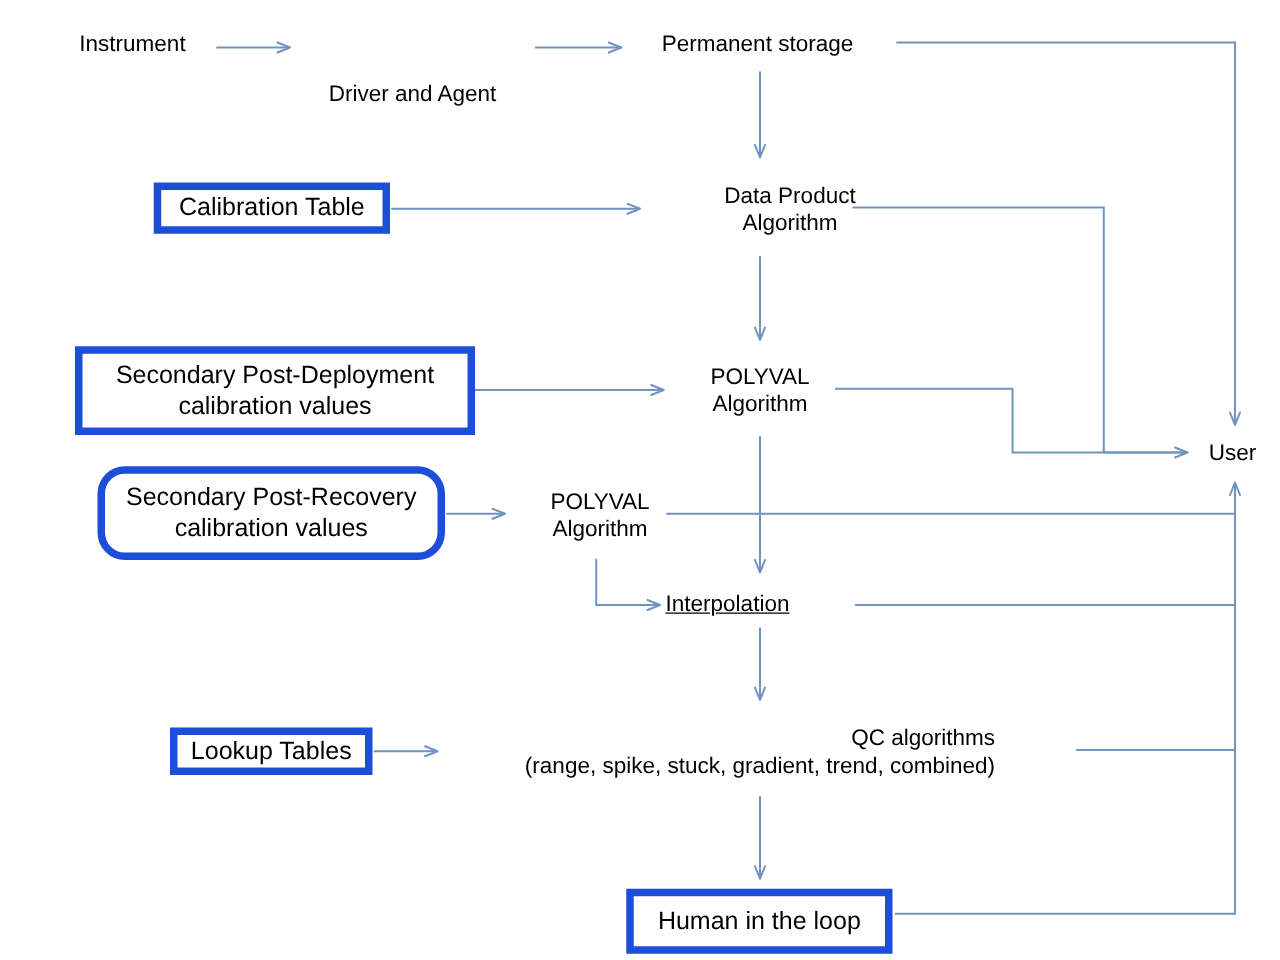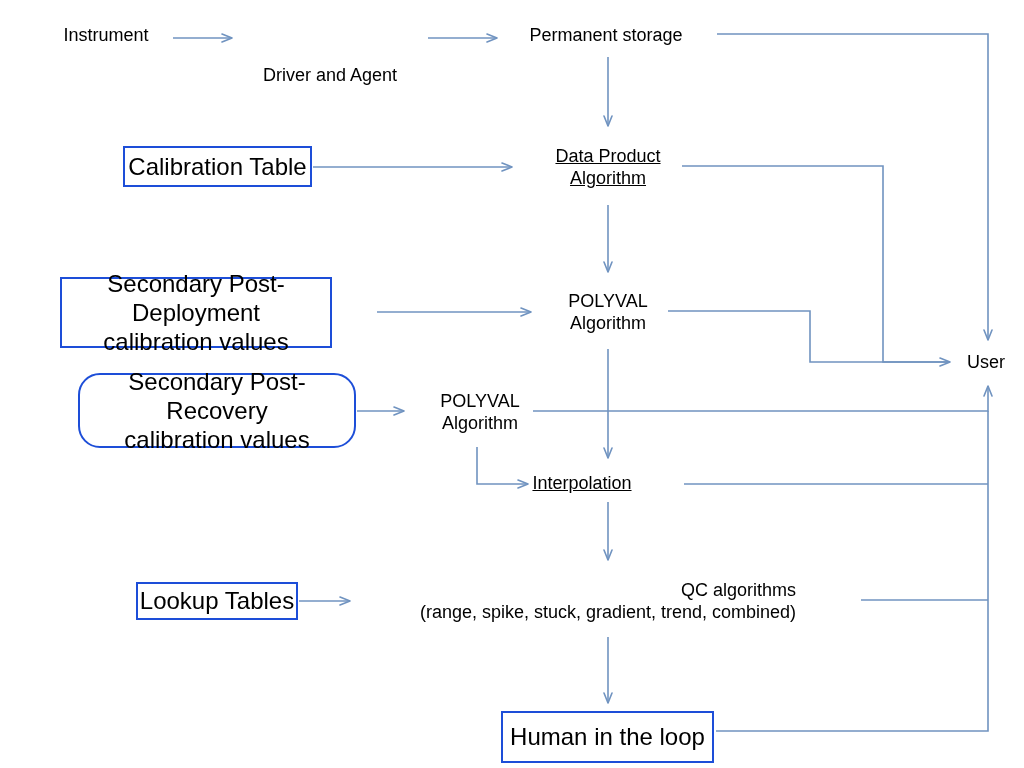--- a/index.html
+++ b/index.html
@@ -31,22 +31,22 @@
     justify-content: center;
     text-align: center;
     color: #000000;
     line-height: 1.22;
     white-space: pre-line;
   }
   .plain {
     font-size: 18px;
   }
   .boxed {
-    font-size: 24px;
-    border: 2px solid #1d4ed8;
+    font-size: 20px;
+    border: 6px solid #1d4ed8;
     background: #ffffff;
   }
 </style>
 </head>
 <body>
 
 <div id="canvas">
 
   <svg id="wires" viewBox="0 0 1024 768" width="1024" height="768" xmlns="http://www.w3.org/2000/svg">
     <defs>
@@ -95,23 +95,23 @@
       <path d="M716,731 L988,731 L988,411"></path>
 
     </g>
   </svg>
 
   <div id="node-layer">
       <div class="node plain" style="left: 41px; top: 19px; width: 130px; height: 34px;">Instrument</div>
       <div class="node plain" style="left: 237px; top: 19px; width: 186px; height: 34px; margin-top: 40px;">Driver and  Agent</div>
       <div class="node plain" style="left: 502px; top: 19px; width: 208px; height: 34px;">Permanent storage</div>
       <div class="node boxed" style="left: 123px; top: 146px; width: 189px; height: 41px;">Calibration Table</div>
-      <div class="node plain" style="left: 520px; top: 137px; width: 176px; height: 62px; text-decoration: underline;">Data Product
+      <div class="node plain" style="left: 544px; top: 137px; width: 176px; height: 62px;">Data Product
 Algorithm</div>
-      <div class="node boxed" style="left: 60px; top: 277px; width: 272px; height: 71px;">Secondary Post-Deployment
+      <div class="node boxed" style="left: 60px; top: 277px; width: 320px; height: 71px;">Secondary Post-Deployment
 calibration values</div>
       <div class="node plain" style="left: 538px; top: 282px; width: 140px; height: 62px;">POLYVAL
 Algorithm</div>
       <div class="node boxed" style="left: 78px; top: 373px; width: 278px; height: 75px; border-radius: 22px;">Secondary Post-Recovery
 calibration values</div>
       <div class="node plain" style="left: 410px; top: 382px; width: 140px; height: 62px;">POLYVAL
 Algorithm</div>
       <div class="node plain" style="left: 508px; top: 468px; width: 148px; height: 32px; text-decoration: underline;">Interpolation</div>
       <div class="node boxed" style="left: 136px; top: 582px; width: 162px; height: 38px;">Lookup Tables</div>
       <div class="node plain" style="left: 355px; top: 570px; width: 506px; height: 64px; text-align: right;">QC algorithms

